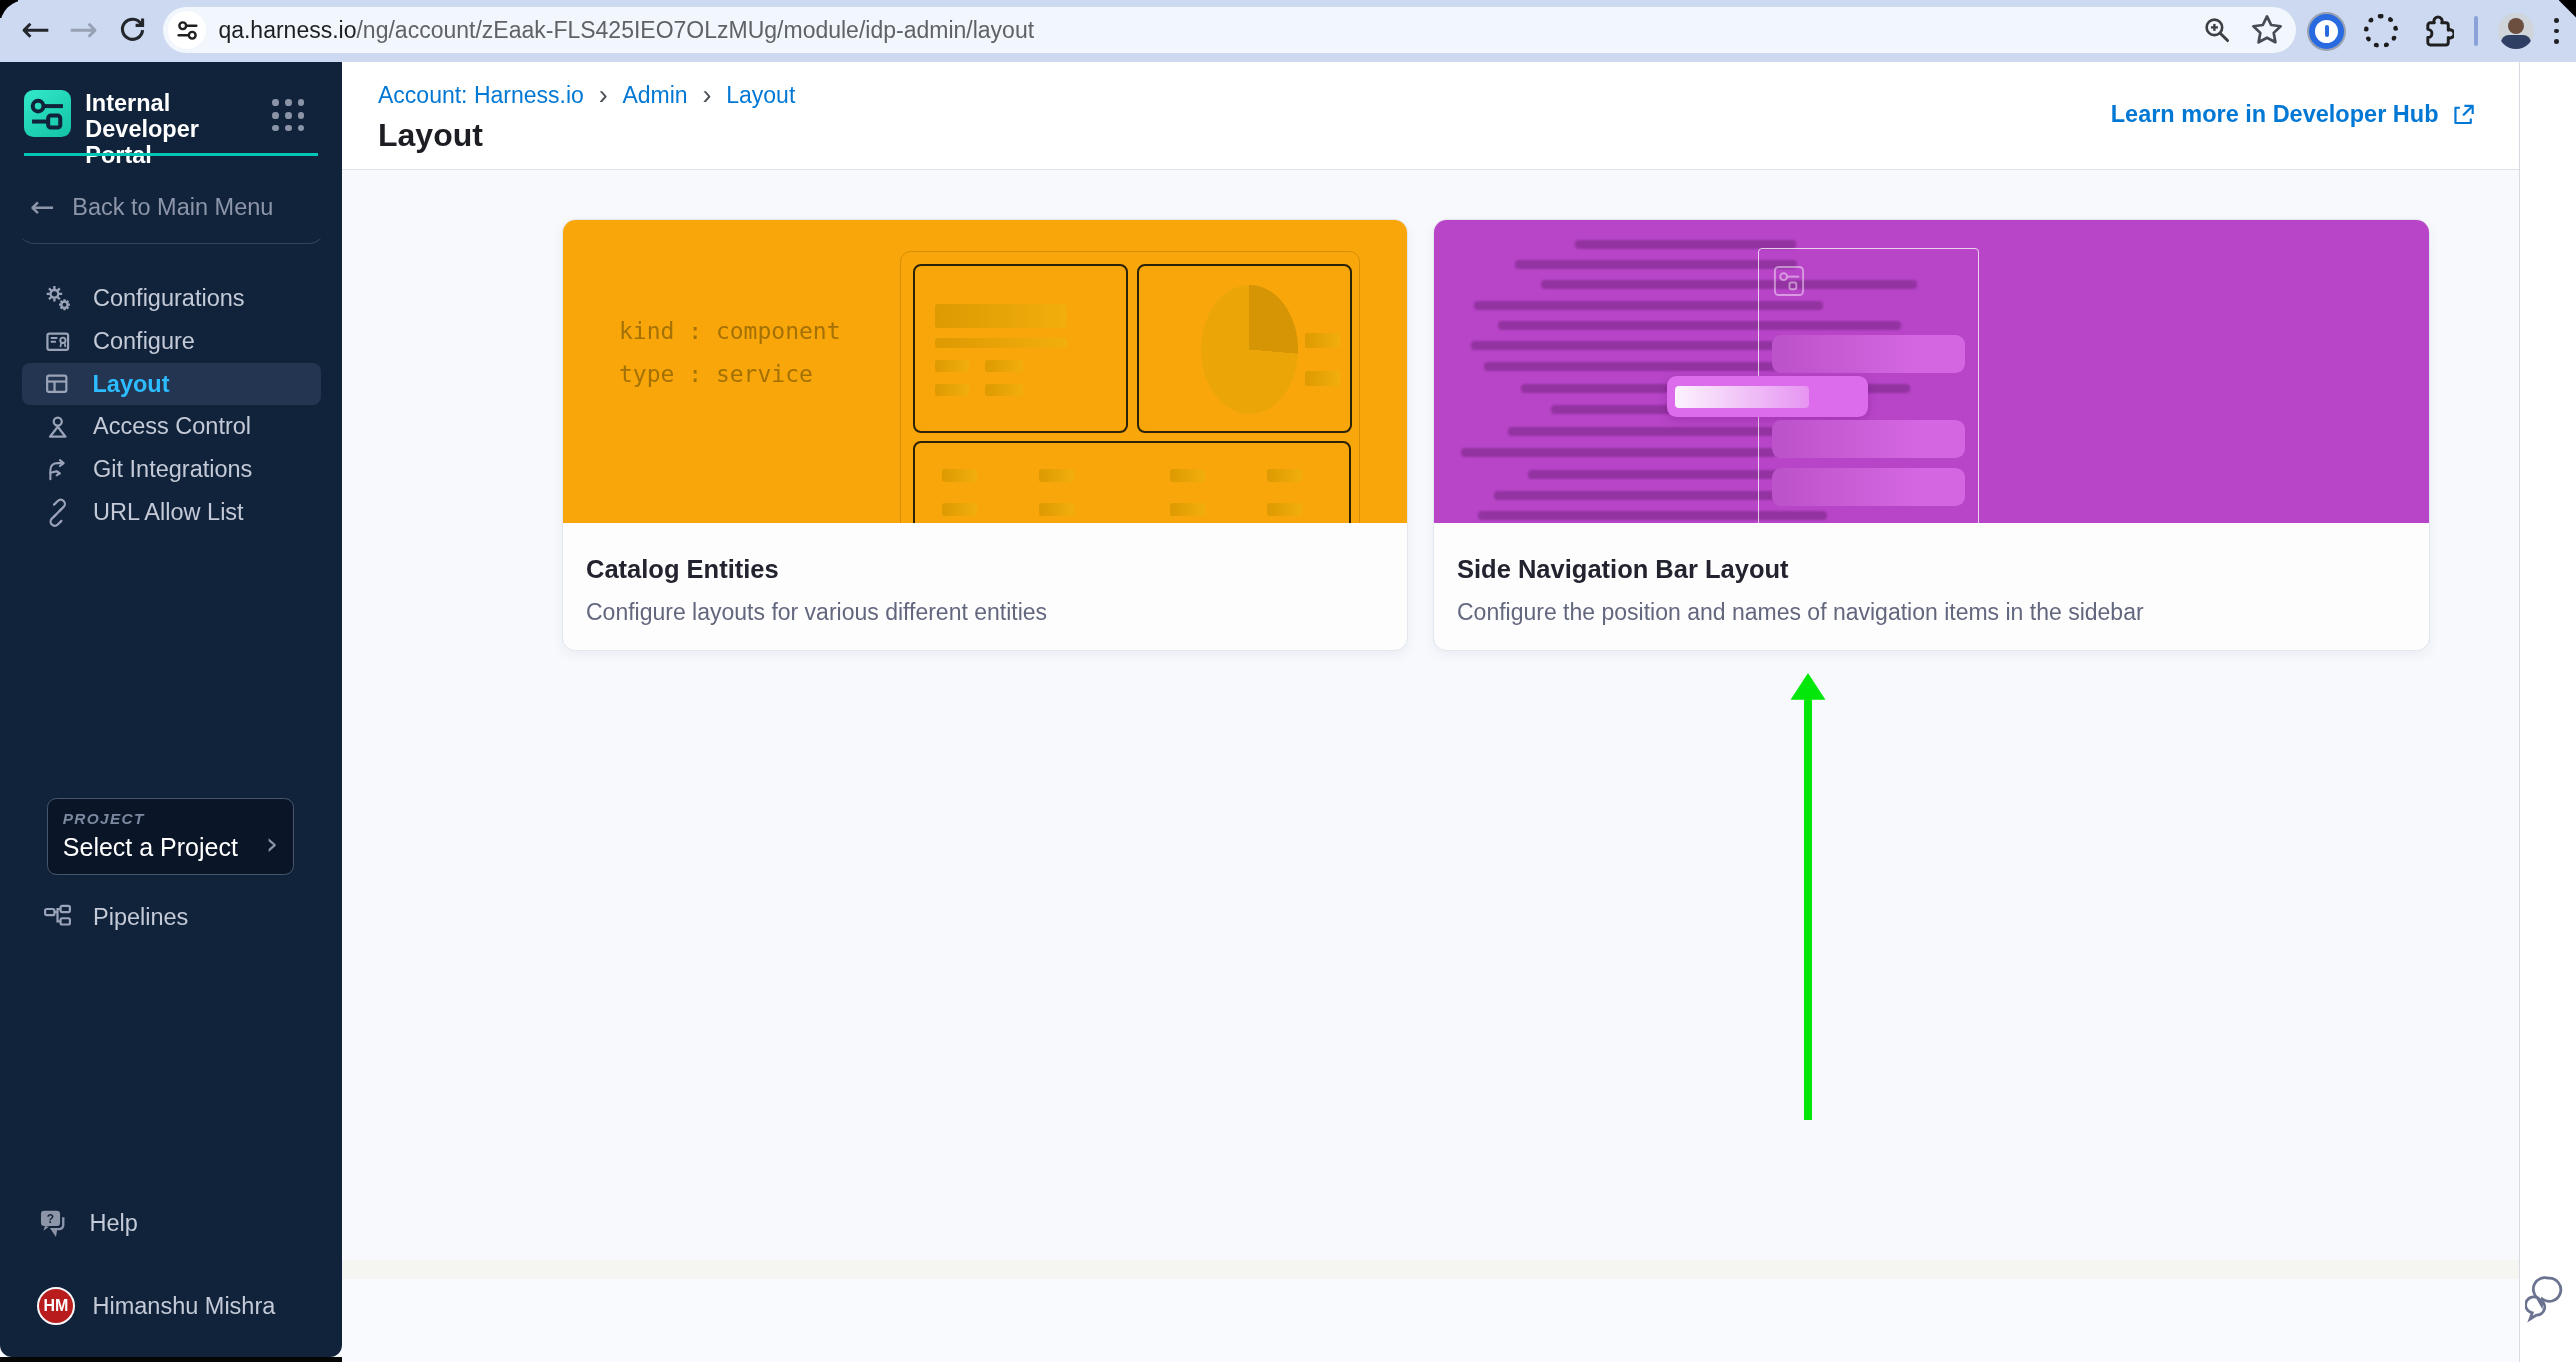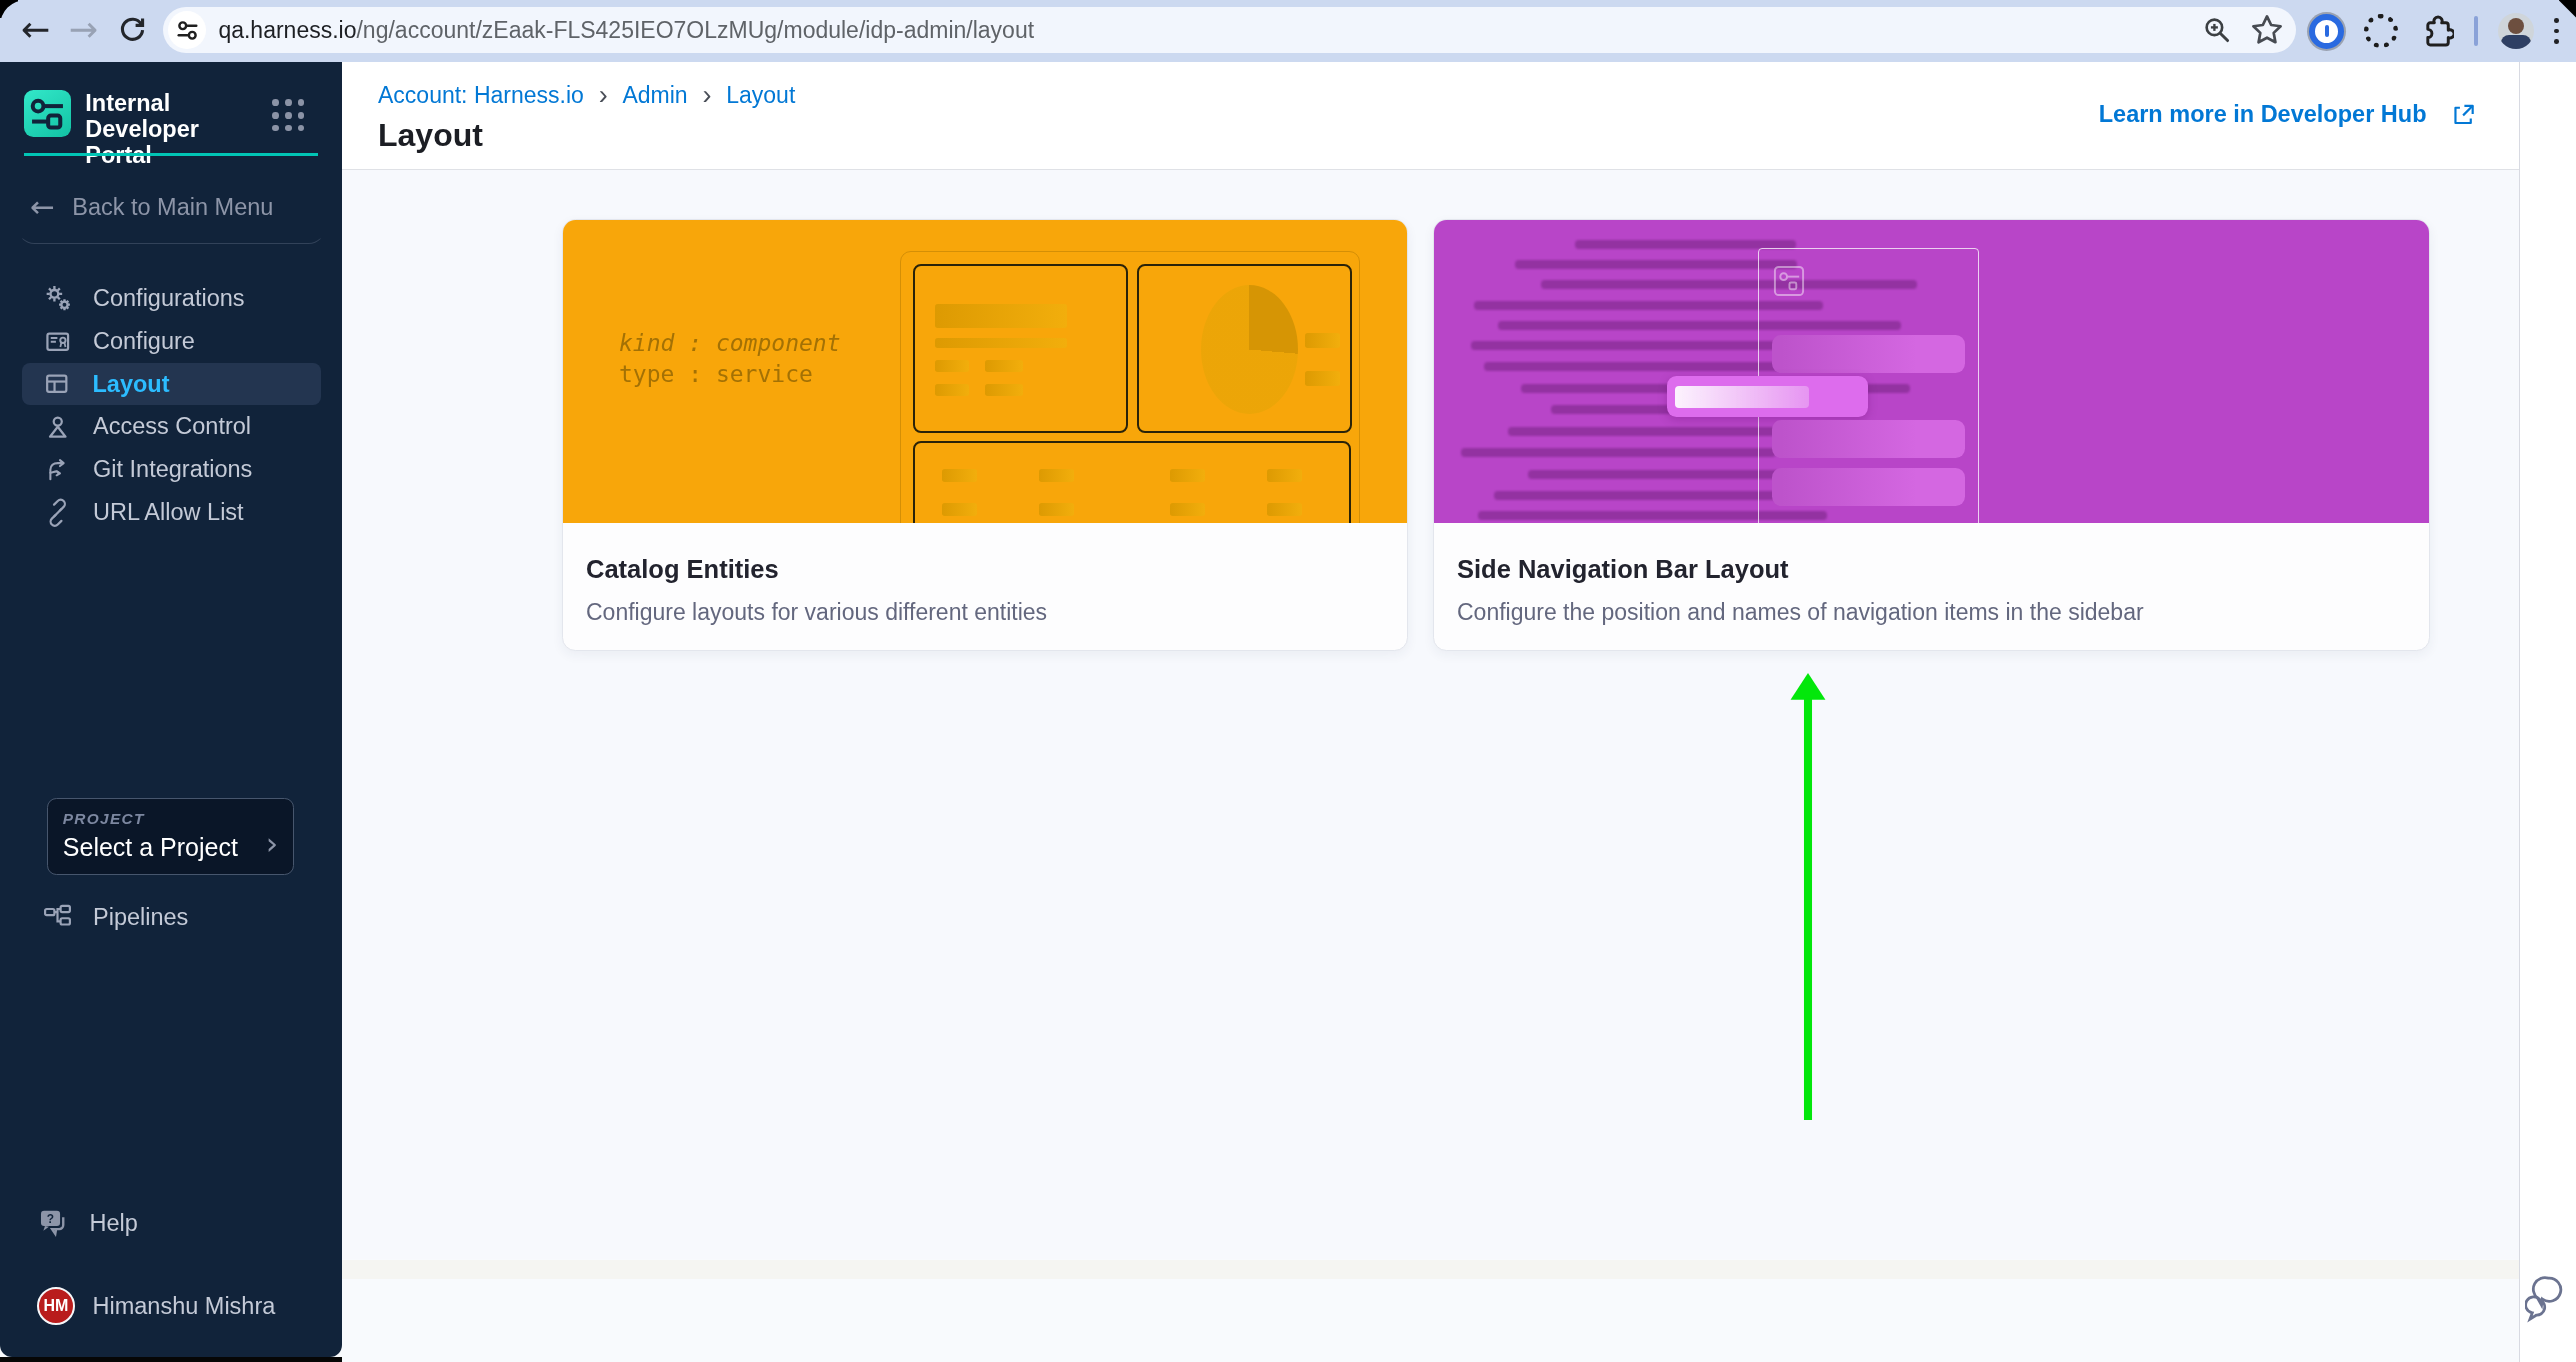--- a/index.html
+++ b/index.html
@@ -70,21 +70,21 @@
   
   .rightstrip { position:absolute; left:2519px; top:62px; width:57px; height:1300px; background:#fff; border-left:1.3px solid #d8dae2; }
   .chatfab { position:absolute; left:2525px; top:1272px; width:47px; height:54px; cursor:pointer; }
   .corner-br { position:absolute; right:0; bottom:0; width:20px; height:20px; background:#060606;
                clip-path:path('M30 30 H4 A26 26 0 0 0 30 4 Z'); z-index:6; }
   .mheader { position:absolute; left:342px; top:62px; width:2177px; height:108px; background:#fff; border-bottom:1.3px solid #dfe1e6; }
   .crumbs { position:absolute; left:36px; top:20px; display:flex; align-items:center; gap:14.8px; font-size:23px; }
   .crumb { color:#0278d5; cursor:pointer; }
   .crumb-sep { color:#4a4f58; font-size:27px; line-height:23px; }
   .ptitle { position:absolute; left:36px; top:55px; font-size:32px; font-weight:bold; color:#1c1e24; }
-  .learn { position:absolute; right:43px; top:39px; display:flex; align-items:center; gap:24px; color:#0278d5;
+  .learn { position:absolute; right:43px; top:39px; display:flex; align-items:center; gap:12px; color:#0278d5;
            font-size:23.5px; font-weight:bold; cursor:pointer; }
   .content { position:absolute; left:342px; top:170px; width:2177px; height:1089px; background:#f7f9fd; }
   .foot1 { position:absolute; left:342px; top:1260px; width:2177px; height:19.5px; background:#f5f5f2; border-bottom:1.3px solid #e2e3e7; }
   .foot2 { position:absolute; left:342px; top:1279px; width:2177px; height:83px; background:#f8fafd; }
 
   
   .card { position:absolute; top:49px; width:846px; height:432px; background:#fdfdfe; border:1.3px solid #e3e6ed;
           border-radius:13.4px; box-shadow:0 4px 12px rgba(40,50,80,.06); overflow:hidden; cursor:pointer; }
   .card.c1 { left:220px; }
   .card.c2 { left:1091px; width:997px; }
@@ -336,21 +336,21 @@
         <path d="M21 6 h13 v13" fill="none" stroke="#0278d5" stroke-width="3.4" stroke-linejoin="round"></path>
         <path d="M34 6 L19 21" fill="none" stroke="#0278d5" stroke-width="3.4"></path>
       </svg>
     </div>
   </div>
 
   <div class="content">
 
     <div class="card c1">
       <div class="illus yellow">
-        <div class="ymono" style="top:110px;font-style:italic;">kind : component</div>
+        <div class="ymono" style="top:98px;">kind : component</div>
         <div class="ymono" style="top:141px;">type : service</div>
         <div class="ypanel"></div>
         <div class="ycard" style="left:350px; top:44px; width:215px; height:169px;">
           <div class="ybar" style="left:20px; top:38px; width:132px; height:24px;"></div>
           <div class="ybar" style="left:20px; top:72px; width:132px; height:10px;"></div>
           <div class="ybar" style="left:20px; top:94px; width:34px; height:12px;"></div>
           <div class="ybar" style="left:70px; top:94px; width:38px; height:12px;"></div>
           <div class="ybar" style="left:20px; top:118px; width:34px; height:12px;"></div>
           <div class="ybar" style="left:70px; top:118px; width:38px; height:12px;"></div>
         </div>

